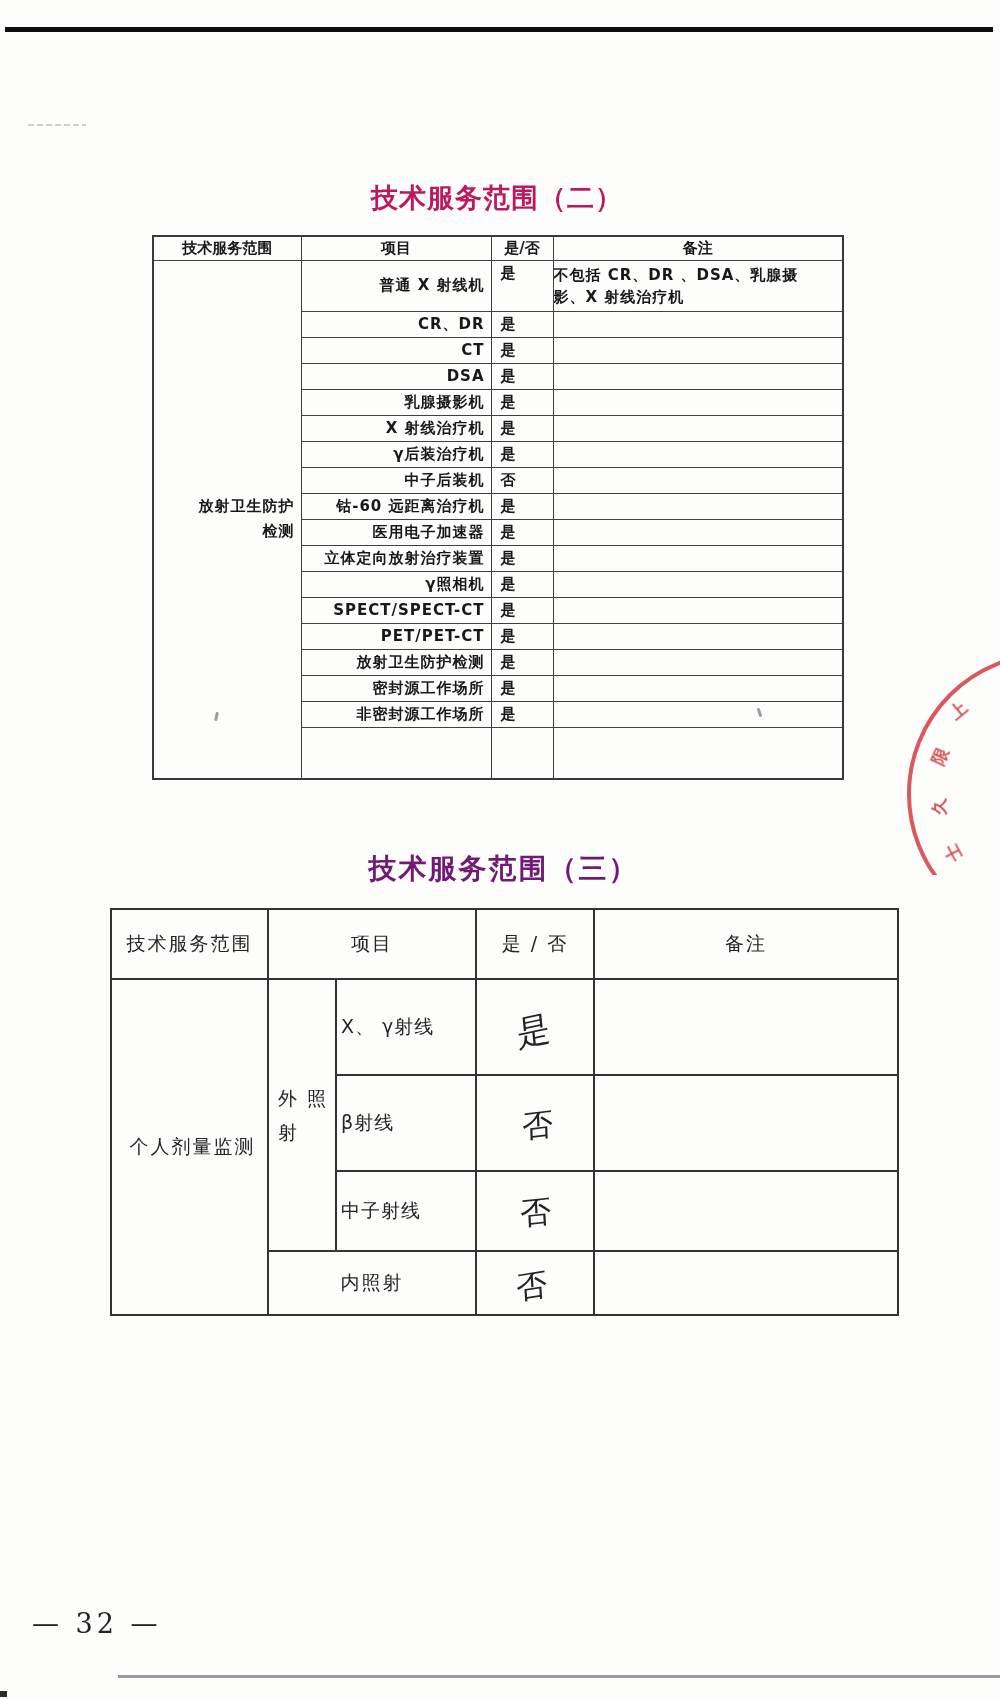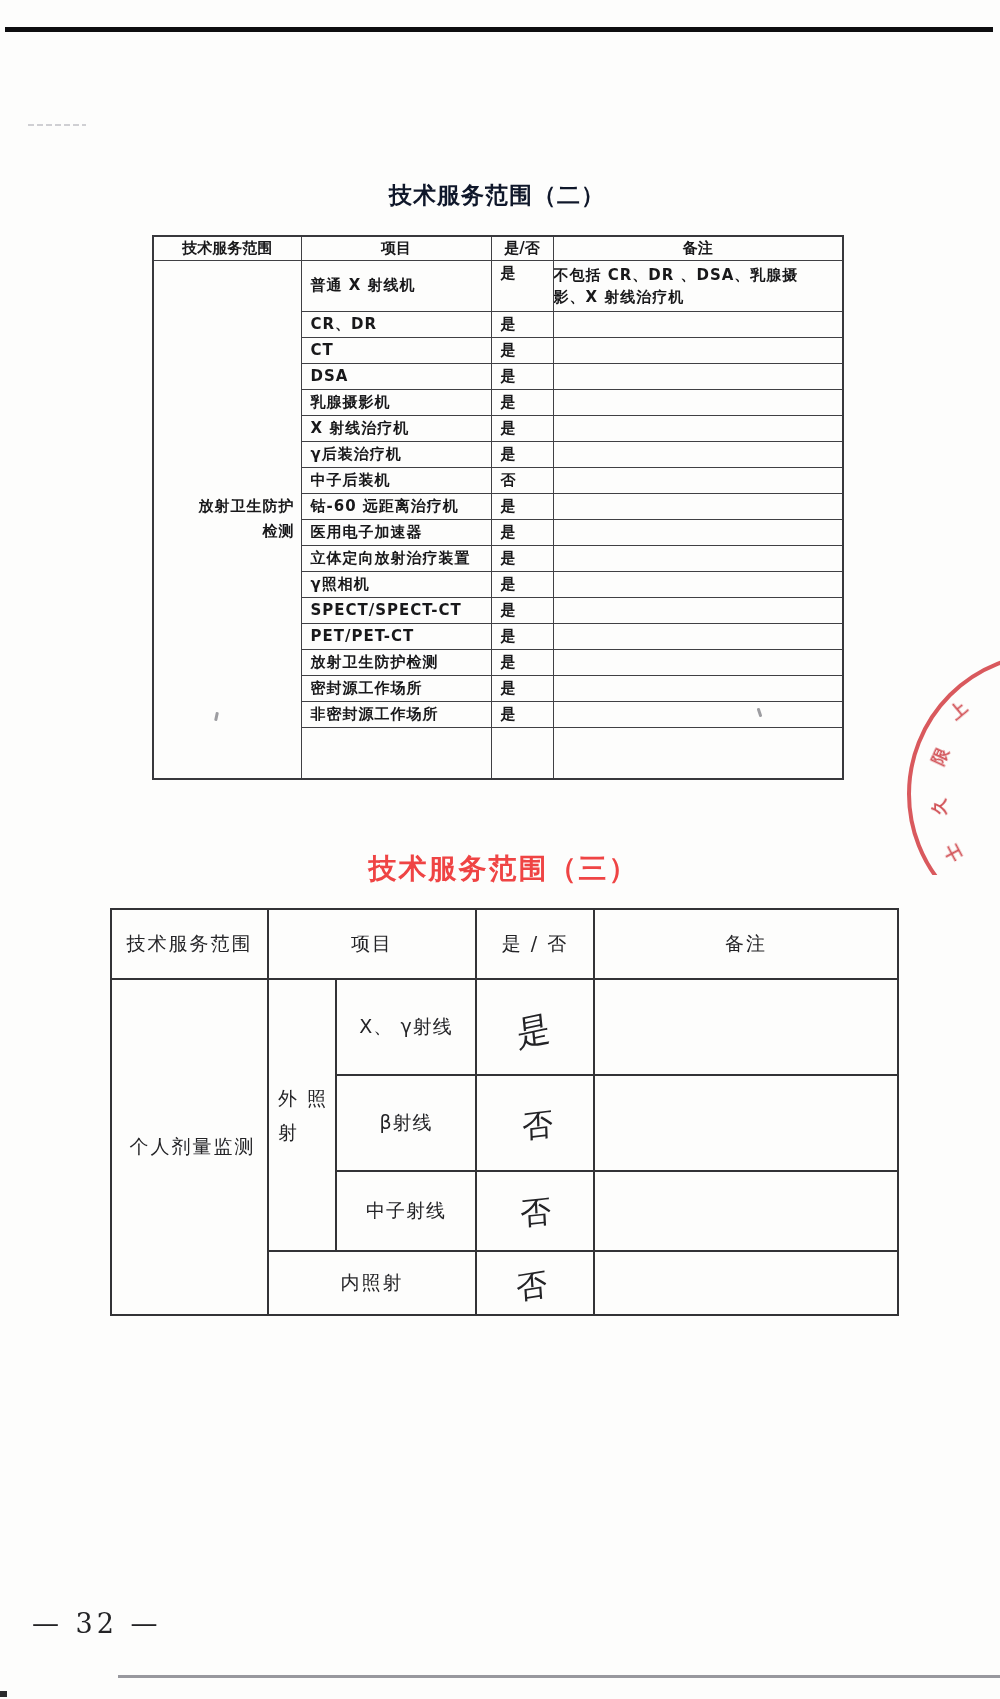--- a/index.html
+++ b/index.html
@@ -13,42 +13,42 @@
   .corner-speck{position:absolute;left:0;top:1691px;width:7px;height:6px;background:#2a2a2c;}
   .faint-dash{
     position:absolute;left:28px;top:124px;width:58px;height:2px;opacity:.65;
     background:repeating-linear-gradient(90deg,#b7b7bd 0 6px,rgba(0,0,0,0) 6px 9px);
   }
   .bottom-rule{position:absolute;left:118px;top:1675px;width:882px;height:3px;background:#98989e;}
 
   
   .title1{
     position:absolute;left:152px;top:180px;width:690px;text-align:center;
-    font-size:23px;font-weight:700;letter-spacing:1px;color:#0f172a;
+    font-size:27px;font-weight:700;letter-spacing:1px;color:#be185d;
   }
   .title2{
     position:absolute;left:110px;top:850px;width:787px;text-align:center;
-    font-size:28px;font-weight:700;letter-spacing:2px;color:#ef4444;
+    font-size:28px;font-weight:700;letter-spacing:2px;color:#701a75;
   }
 
   
   .t1{
     position:absolute;left:152px;top:235px;width:690px;
     border-collapse:collapse;table-layout:fixed;border:2px solid #38383c;
   }
   .t1 th,.t1 td{
     border:1px solid #404044;font-size:15px;font-weight:700;color:#18181a;
     padding:1px 6px;overflow:hidden;white-space:normal;
   }
   .t1 thead tr{height:24px;}
   .t1 th{text-align:center;font-weight:700;}
   .t1 tbody tr{height:26px;}
   .t1 tr.r0{height:50px;}
   .t1 tr.re{height:52px;}
-  .t1 td.item{text-align:left;padding-left:9px;letter-spacing:1px;}
+  .t1 td.item{text-align:right;padding-left:9px;letter-spacing:1px;}
   .t1 td.yn{text-align:left;padding-left:9px;}
   .t1 td.yn-top{vertical-align:top;padding-top:3px;}
   .t1 td.rm{vertical-align:top;padding:3px 22px 2px 0;line-height:1.5;letter-spacing:1px;}
   .t1 td.cat{vertical-align:middle;padding-left:11px;text-align:right;}
   .t1 .cat-inner{display:inline-block;width:108px;line-height:1.7;letter-spacing:1px;}
 
   
   .t2{
     position:absolute;left:110px;top:908px;width:787px;
     border-collapse:collapse;table-layout:fixed;border:2px solid #2d2d30;
@@ -59,21 +59,21 @@
   }
   .t2 thead tr{height:70px;}
   .t2 th{text-align:center;letter-spacing:2px;}
   .t2 tr.r2a{height:96px;}
   .t2 tr.r2b{height:96px;}
   .t2 tr.r2c{height:80px;}
   .t2 tr.r2d{height:64px;}
   .t2 td.cat2{vertical-align:middle;text-align:center;padding-left:10px;letter-spacing:2px;}
   .t2 td.grp{vertical-align:middle;text-align:center;border-radius:14px;}
   .t2 .grp-inner{display:inline-block;width:48px;line-height:1.8;text-align:justify;}
-  .t2 td.item2{text-align:center;letter-spacing:1px;border-radius:10px;}
+  .t2 td.item2{letter-spacing:1px;border-radius:10px;}
   .t2 td.yn2{text-align:center;vertical-align:middle;}
   .t2 td.intl{text-align:center;letter-spacing:2px;}
   .hw{
     display:inline-block;font-size:31px;font-weight:400;color:#232326;
     transform:rotate(-8deg) skewX(-4deg);line-height:1;
   }
   .hw-a{font-size:34px;transform:rotate(-12deg) skewX(-6deg) translate(-2px,3px);}
   .hw-b{transform:rotate(-7deg) skewX(-5deg) translate(2px,2px);}
   .hw-c{transform:rotate(-6deg) skewX(-3deg) translate(0,1px);}
   .hw-d{transform:rotate(-9deg) skewX(-5deg) translate(-4px,2px);}

